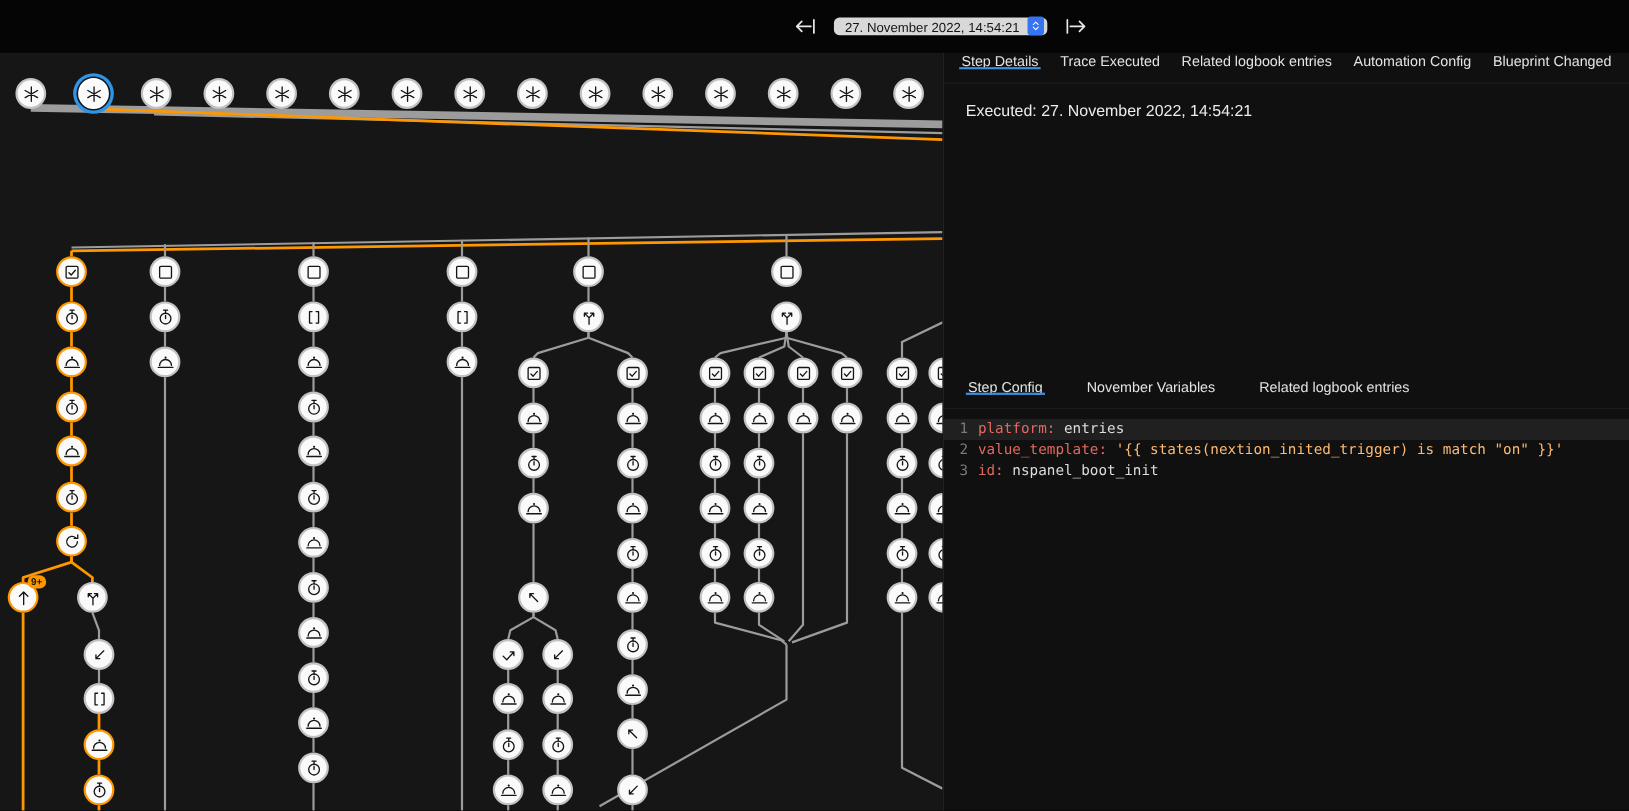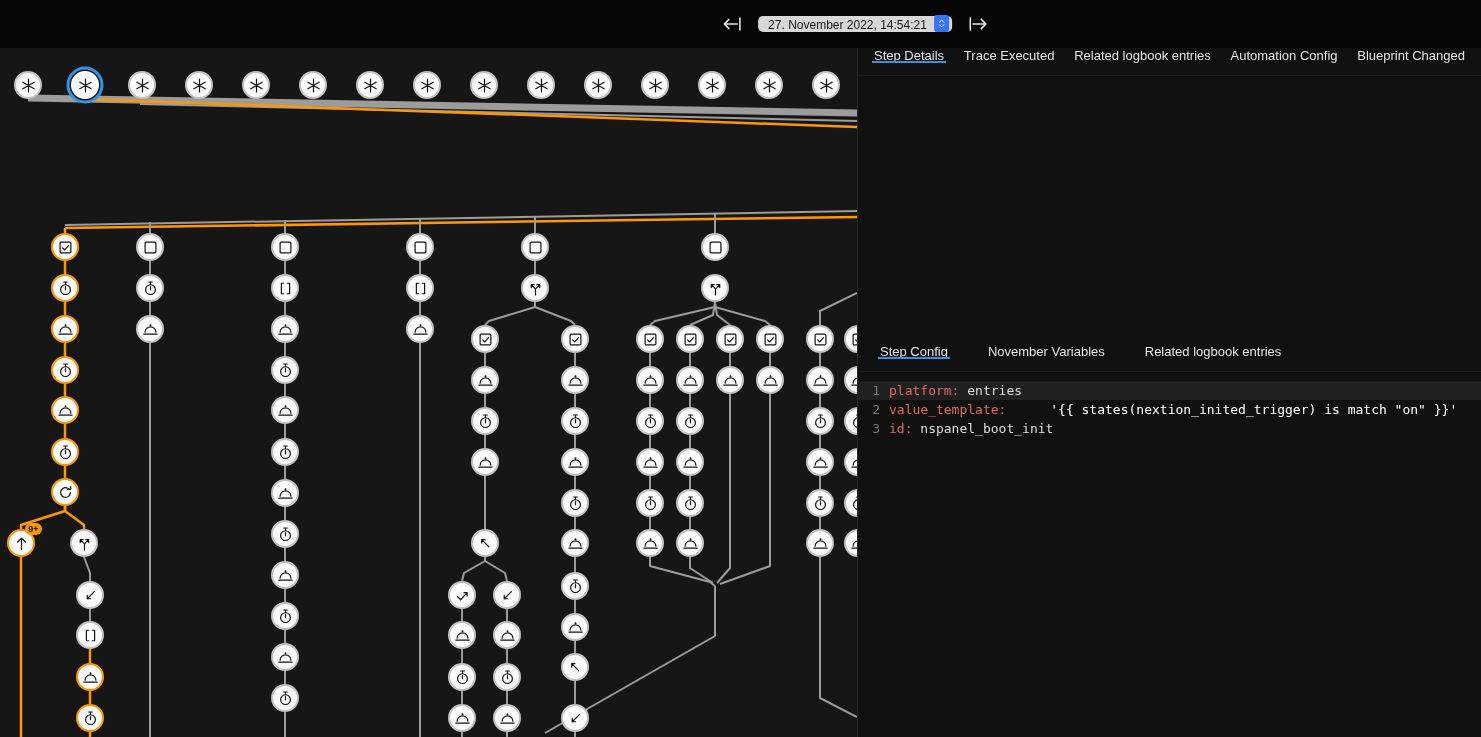--- a/index.html
+++ b/index.html
@@ -45,21 +45,21 @@
     background:var(--tab-accent);}
   .executed{padding:17px 20px;font-size:14.5px;color:#ededed;}
   .config-section{position:absolute;left:0;top:296px;width:624px;}
   .code{font-family:"DejaVu Sans Mono","Liberation Mono",monospace;font-size:13px;line-height:19px;
     margin-top:9px;}
   .code-line{display:flex;}
   .code-line.active-line{background:rgba(255,255,255,0.07);}
   .line-no{width:22px;text-align:right;padding-right:9px;color:#7a7a7a;flex:none;user-select:none;}
   .tok-key{color:#e2695f;}
   .tok-plain{color:#dcdcdc;}
-  .tok-str{color:#ffffff;margin-left:36px;}
+  .tok-str{color:#fdba74;}
 </style>
 </head>
 <body>
 
 <div class="graph-panel">
   <svg class="edges" width="857" height="737" viewBox="0 0 857 737">
       <polyline points="28,98 857,113" fill="none" stroke="#9c9c9c" stroke-width="7" stroke-linejoin="round"></polyline>
       <polyline points="140,104 857,121" fill="none" stroke="#9c9c9c" stroke-width="2" stroke-linejoin="round"></polyline>
       <polyline points="85,99 857,127" fill="none" stroke="#ff9800" stroke-width="2.5" stroke-linejoin="round"></polyline>
       <polyline points="65,225 857,211" fill="none" stroke="#9c9c9c" stroke-width="2" stroke-linejoin="round"></polyline>
@@ -1006,20 +1006,21 @@
 </div>
 
 <div class="right-panel">
   <div class="tabbar top">
       <button class="tab active">Step Details</button>
       <button class="tab">Trace Executed</button>
       <button class="tab">Related logbook entries</button>
       <button class="tab">Automation Config</button>
       <button class="tab">Blueprint Changed</button>
     </div>
+  <div class="executed">Executed: 27. November 2022, 14:54:21</div>
 
   <div class="config-section">
     <div class="tabbar bottom">
         <button class="tab active">Step Config</button>
         <button class="tab">November Variables</button>
         <button class="tab">Related logbook entries</button>
       </div>
     <div class="code">
         <div class="code-line active-line">
           <span class="line-no">1</span>

